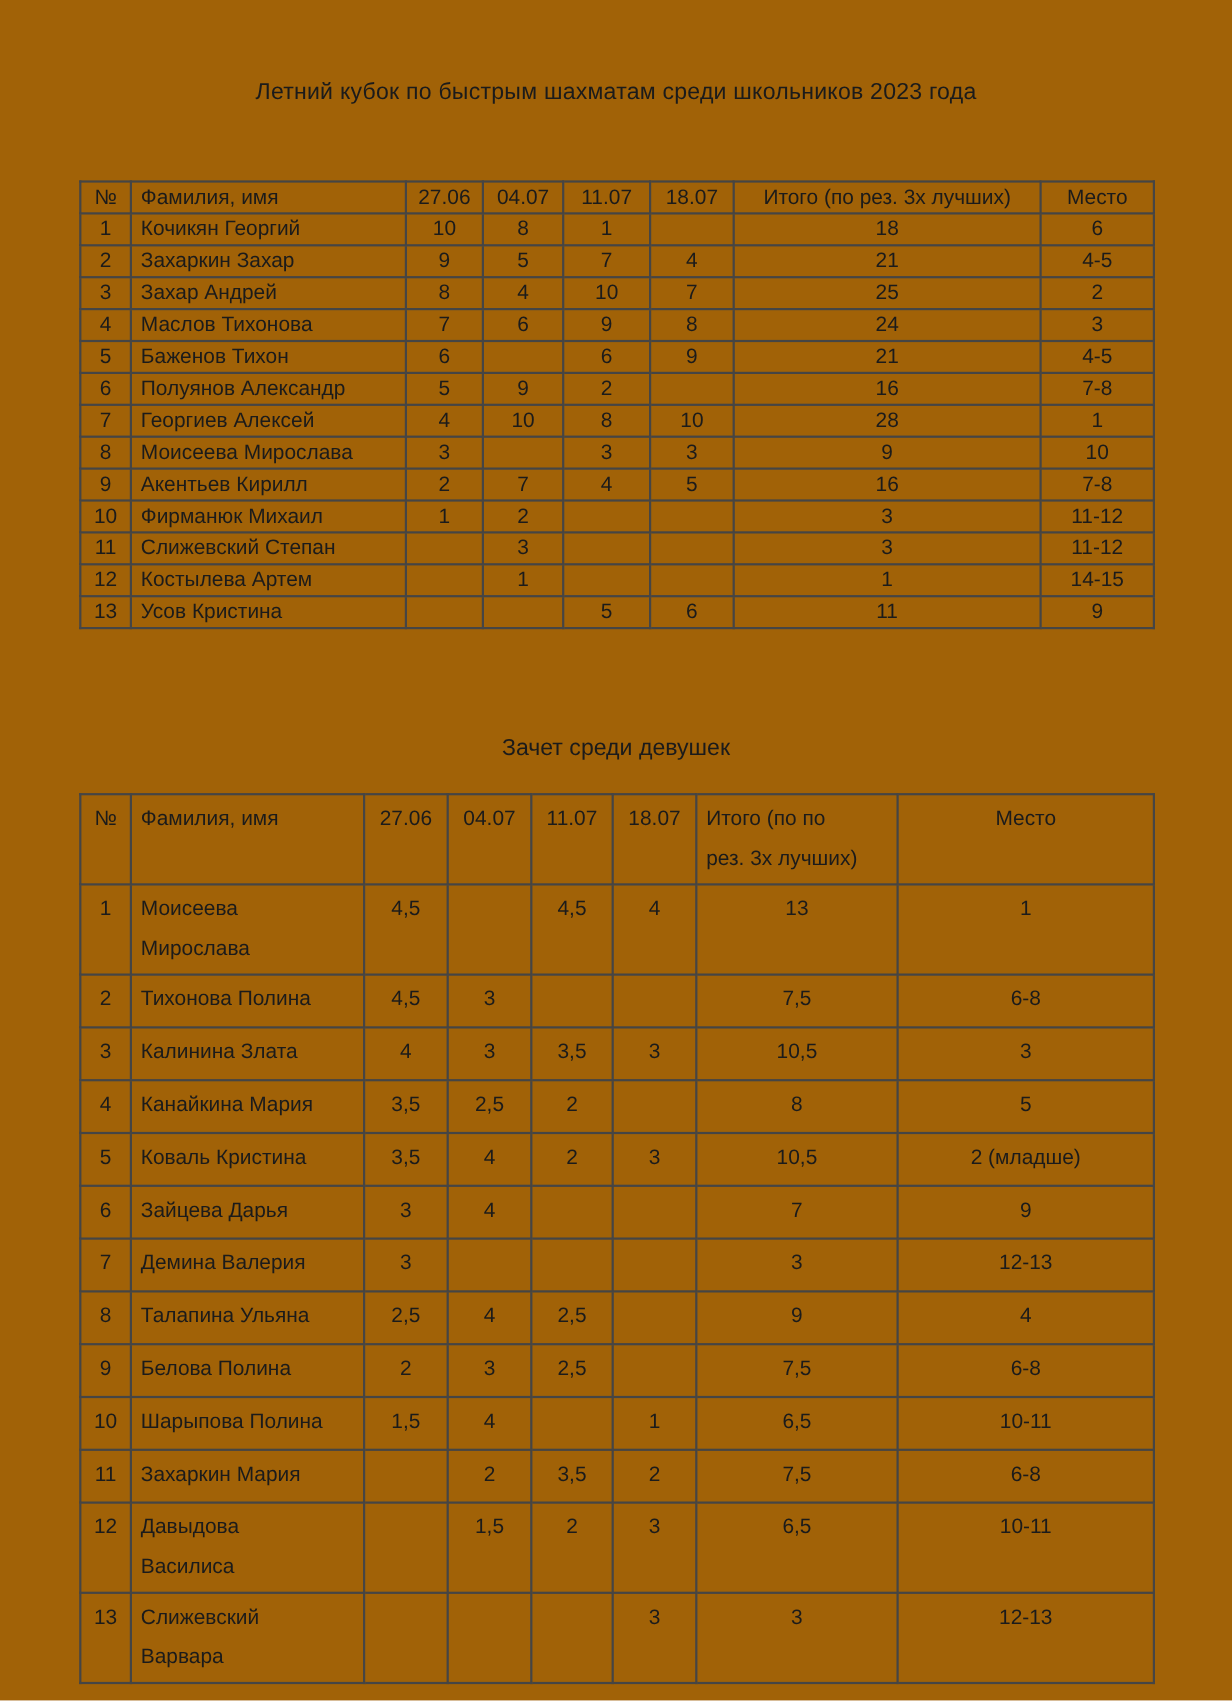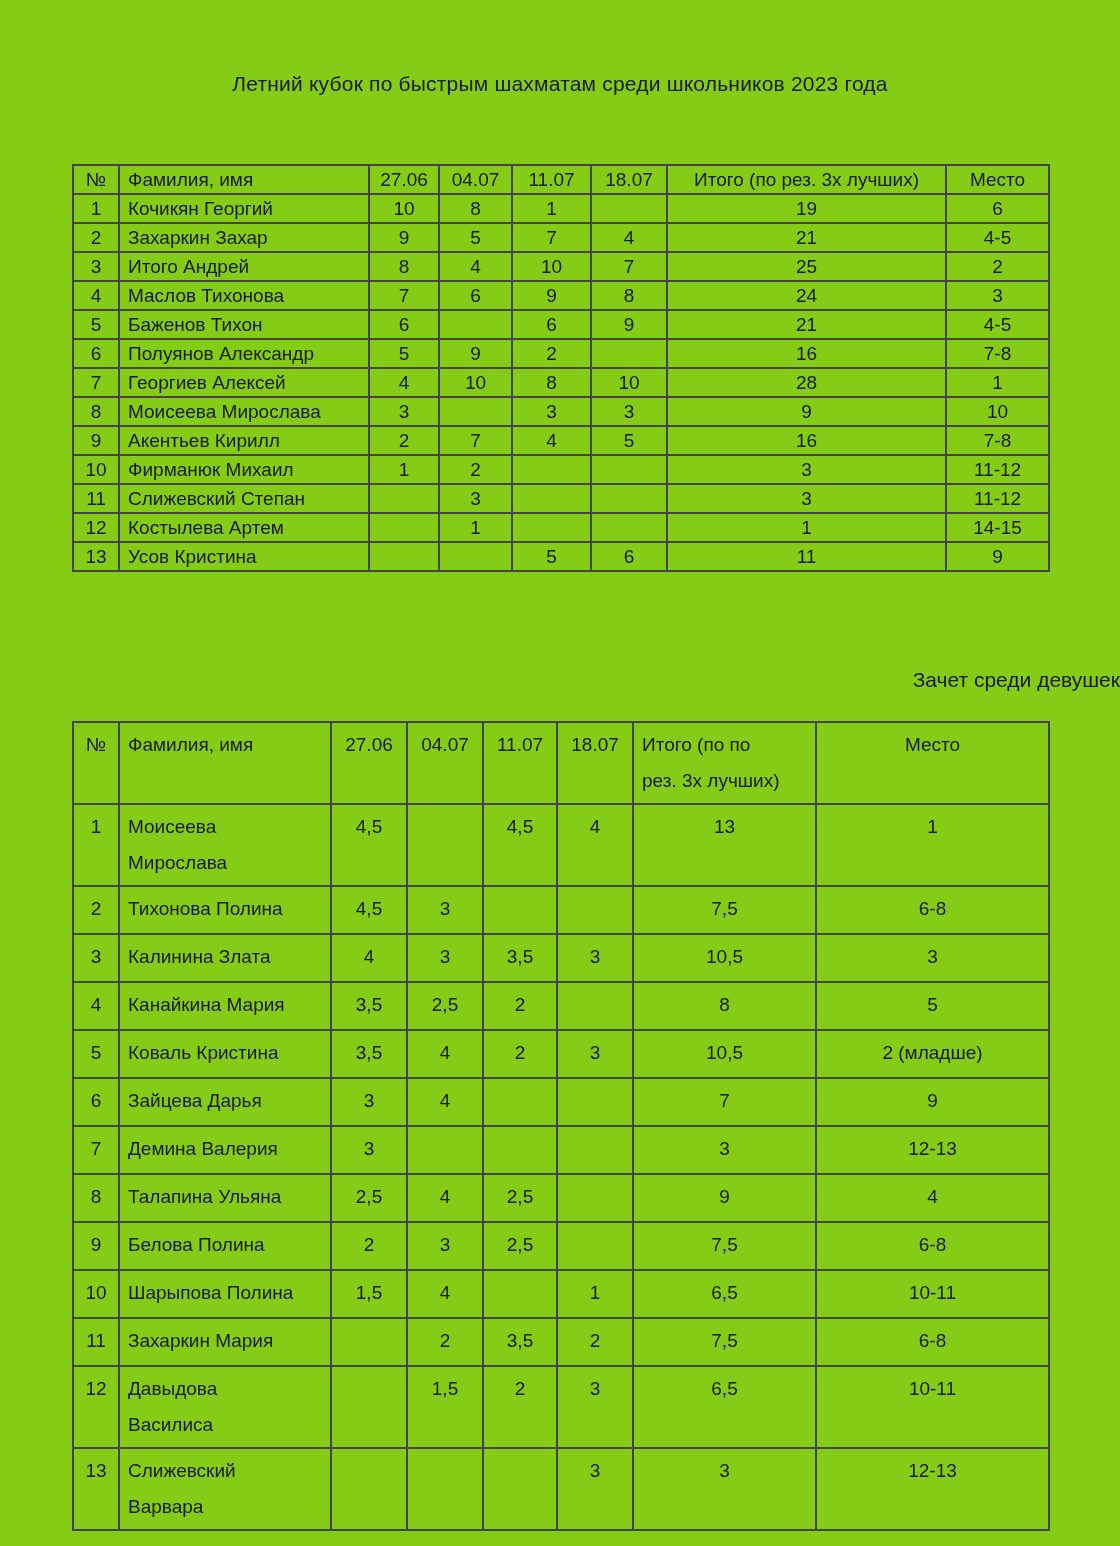--- a/index.html
+++ b/index.html
@@ -4,41 +4,41 @@
 <style>
   html, body {
     margin: 0;
     padding: 0;
     background: #ffffff;
   }
   .page {
     position: relative;
     width: 1120px;
     height: 1546px;
-    background: #84cc16;
+    background: #a16207;
     font-family: "Liberation Sans", sans-serif;
     color: #1b1b1b;
     overflow: hidden;
   }
   .doc-title {
     position: absolute;
     top: 72px;
     left: 0;
     width: 100%;
     text-align: center;
     font-size: 21px;
     font-weight: normal;
     letter-spacing: 0.2px;
   }
   .section-title {
     position: absolute;
     top: 668px;
     left: 0;
     width: 100%;
-    text-align: right;
+    text-align: center;
     font-size: 21px;
     font-weight: normal;
   }
   table {
     position: absolute;
     left: 72px;
     border-collapse: collapse;
     table-layout: fixed;
     width: 976px;
     font-size: 19px;
@@ -102,36 +102,36 @@
       </tr>
     </thead>
     <tbody>
         <tr>
           <td>1</td>
           <td>Кочикян Георгий</td>
           <td>10</td>
           <td>8</td>
           <td>1</td>
           <td></td>
-          <td>19</td>
+          <td>18</td>
           <td>6</td>
         </tr>
         <tr>
           <td>2</td>
           <td>Захаркин Захар</td>
           <td>9</td>
           <td>5</td>
           <td>7</td>
           <td>4</td>
           <td>21</td>
           <td>4-5</td>
         </tr>
         <tr>
           <td>3</td>
-          <td>Итого Андрей</td>
+          <td>Захар Андрей</td>
           <td>8</td>
           <td>4</td>
           <td>10</td>
           <td>7</td>
           <td>25</td>
           <td>2</td>
         </tr>
         <tr>
           <td>4</td>
           <td>Маслов Тихонова</td>

